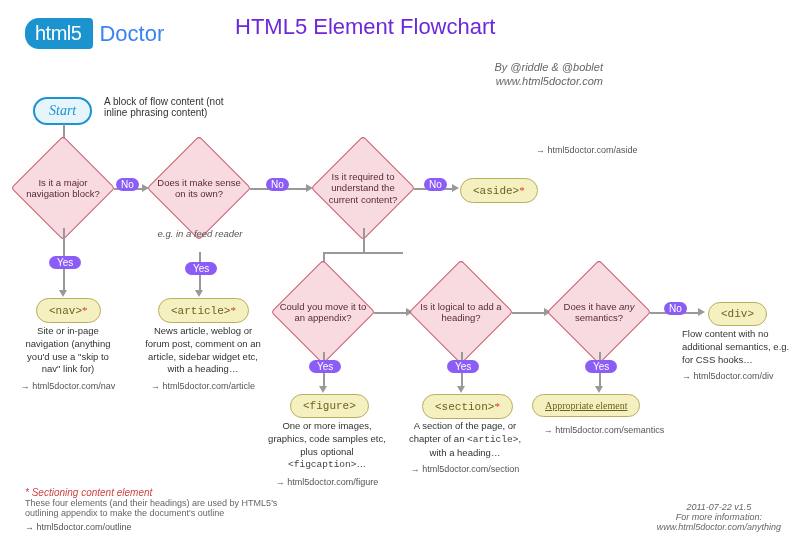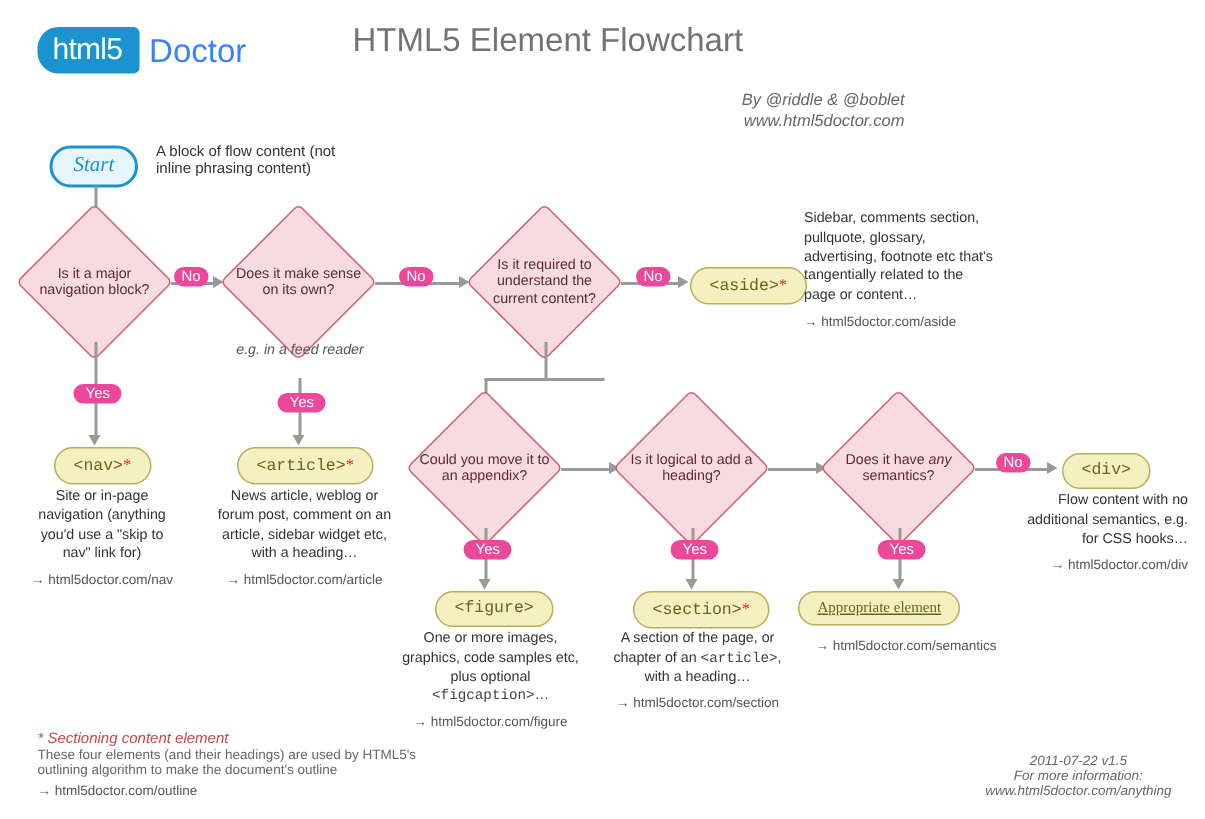--- a/index.html
+++ b/index.html
@@ -11,21 +11,21 @@
     background: #fff;
     width: 803px;
     height: 546px;
     position: relative;
     overflow: hidden;
   }
   .logo { position:absolute; top:18px; left:25px; display:flex; align-items:center; gap:6px; }
   .logo-badge { background:#1b93cf; color:#fff; font-weight:normal; font-size:20px; padding:4px 12px 4px 10px; border-radius:14px 4px 4px 14px; letter-spacing:-.5px; }
   .logo-doc { color:#3b82f6; font-size:22px; font-weight:normal; }
   .htitle { position:absolute; top:14px; left:235px; }
-  .htitle h1 { margin:0; font-weight:normal; font-size:22px; color:#737373; }
+  .htitle h1 { margin:0; font-weight:normal; font-size:22px; color:#6d28d9; }
   .htitle .sub { font-size:13px; color:#888; margin-top:-2px; }
   .byline { position:absolute; top:60px; right:200px; text-align:right; font-style:italic; color:#666; font-size:11px; }
   .byline div { line-height:1.3; }
 
   .start {
     position:absolute;
     border:2px solid #1b93cf; color:#1b93cf;
     background:#e6f4fb;
     border-radius:16px;
     text-align:center;
@@ -65,21 +65,21 @@
     font-family: "Courier New", monospace;
     font-size:11px;
     color:#6a6222;
     white-space:nowrap;
     text-align:center;
   }
   .pill .ast { color:#d33; font-family:Verdana; }
 
   .yn {
     position:absolute;
-    background:#ec4899; color:#fff;
+    background:#8b5cf6; color:#fff;
     border-radius:10px;
     font-size:10px; padding:1px 8px;text-align:right;
   }
 
   .desc {
     position:absolute;
     font-size:9.5px; color:#333;
     line-height:1.35;
     text-align:center;
   }
@@ -170,21 +170,20 @@
       <span>Is it required to understand the current content?</span>
     </div>
 </div>
 
 <div class="arrow h" style="top:188px;left:414px;width:40px;"></div>
 <div class="arr-head-r" style="top:184px;left:452px;"></div>
 <div class="yn" style="top:178px;left:424px;padding:1px 5px;">No</div>
 
 <div class="pill" style="top:178px;left:460px;"><span>&lt;aside&gt;</span><span class="ast">*</span></div>
 <div class="desc" style="top:140px;left:536px;width:126px;text-align:left;">
-  <div>Sidebar, comments section, pullquote, glossary, advertising, footnote etc that's tangentially related to the page or content…</div>
   <div class="link" style="text-align:left;">html5doctor.com/aside</div>
 </div>
 
 <div class="arrow v" style="top:228px;left:363px;height:24px;"></div>
 <div class="arrow h" style="top:252px;left:323px;width:80px;"></div>
 <div class="arrow v" style="top:252px;left:323px;height:16px;"></div>
 <div class="arr-head-d" style="top:266px;left:319px;"></div>
 
 <div class="diamond" style="top:272px;left:271px;">
   <div class="diamond-shape"></div>
@@ -231,36 +230,36 @@
   <div class="diamond-txt">
       <span><span>Does it have </span><em>any</em><span> semantics?</span></span>
     </div>
 </div>
 
 <div class="arrow h" style="top:312px;left:650px;width:50px;"></div>
 <div class="arr-head-r" style="top:308px;left:698px;"></div>
 <div class="yn" style="top:302px;left:664px;padding:1px 5px;">No</div>
 
 <div class="pill" style="top:302px;left:708px;"><span>&lt;div&gt;</span></div>
-<div class="desc" style="top:328px;left:682px;width:110px;text-align:right;">
+<div class="desc" style="top:328px;left:682px;width:110px;text-align:left;">
   <div>Flow content with no additional semantics, e.g. for CSS hooks…</div>
   <div class="link">html5doctor.com/div</div>
 </div>
 
 <div class="arrow v" style="top:352px;left:599px;height:36px;"></div>
 <div class="arr-head-d" style="top:386px;left:595px;"></div>
 <div class="yn" style="top:360px;left:585px;">Yes</div>
 
 <div class="pill" style="top:394px;left:532px;font-family:Verdana;font-size:10px;text-decoration:underline;"><span>Appropriate element</span></div>
 <div class="desc" style="top:420px;left:542px;width:124px;">
   <div class="link">html5doctor.com/semantics</div>
 </div>
 
 <div class="footer-left">
   <div class="ftitle"><span class="ast"></span><span>* Sectioning content element</span></div>
-  <div>These four elements (and their headings) are used by HTML5's outlining algorithm to make the document's outline</div>
+  <div>These four elements (and their headings) are used by HTML5's outlining appendix to make the document's outline</div>
   <div class="link">html5doctor.com/outline</div>
 </div>
 <div class="footer-right">
   <div>2011-07-22 v1.5</div>
   <div>For more information:</div>
   <div>www.html5doctor.com/anything</div>
 </div>
 
 </body></html>

